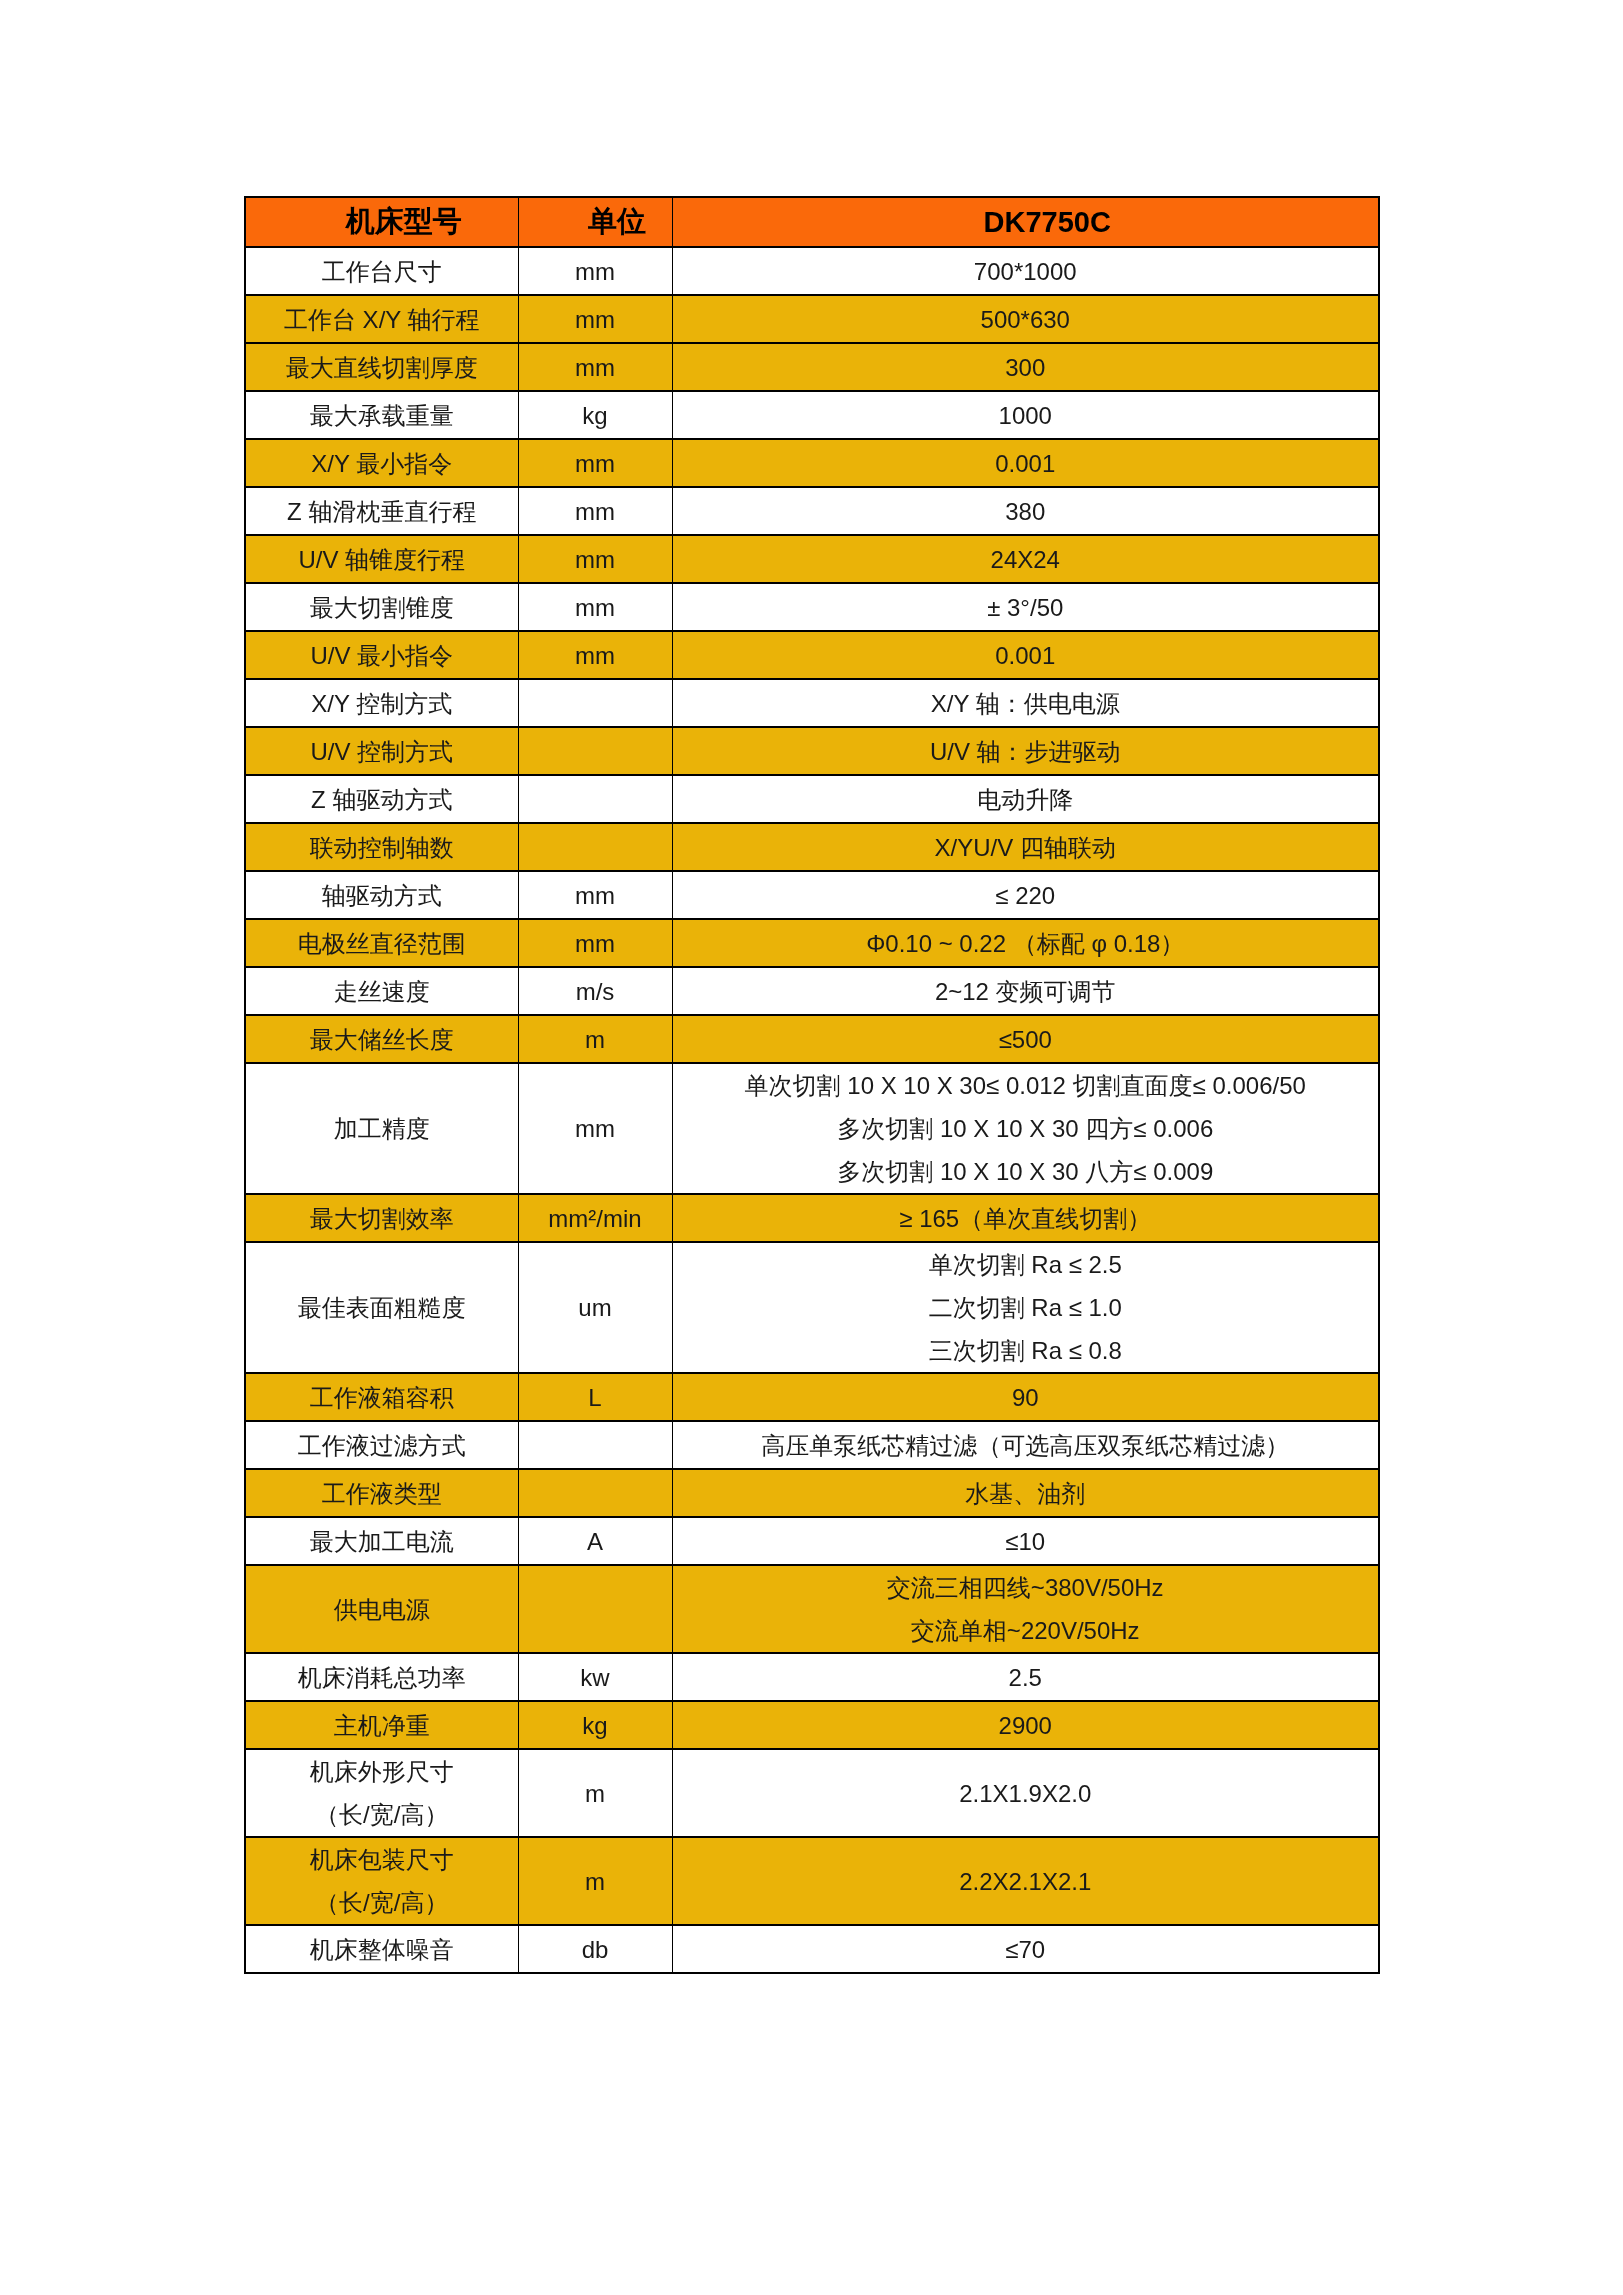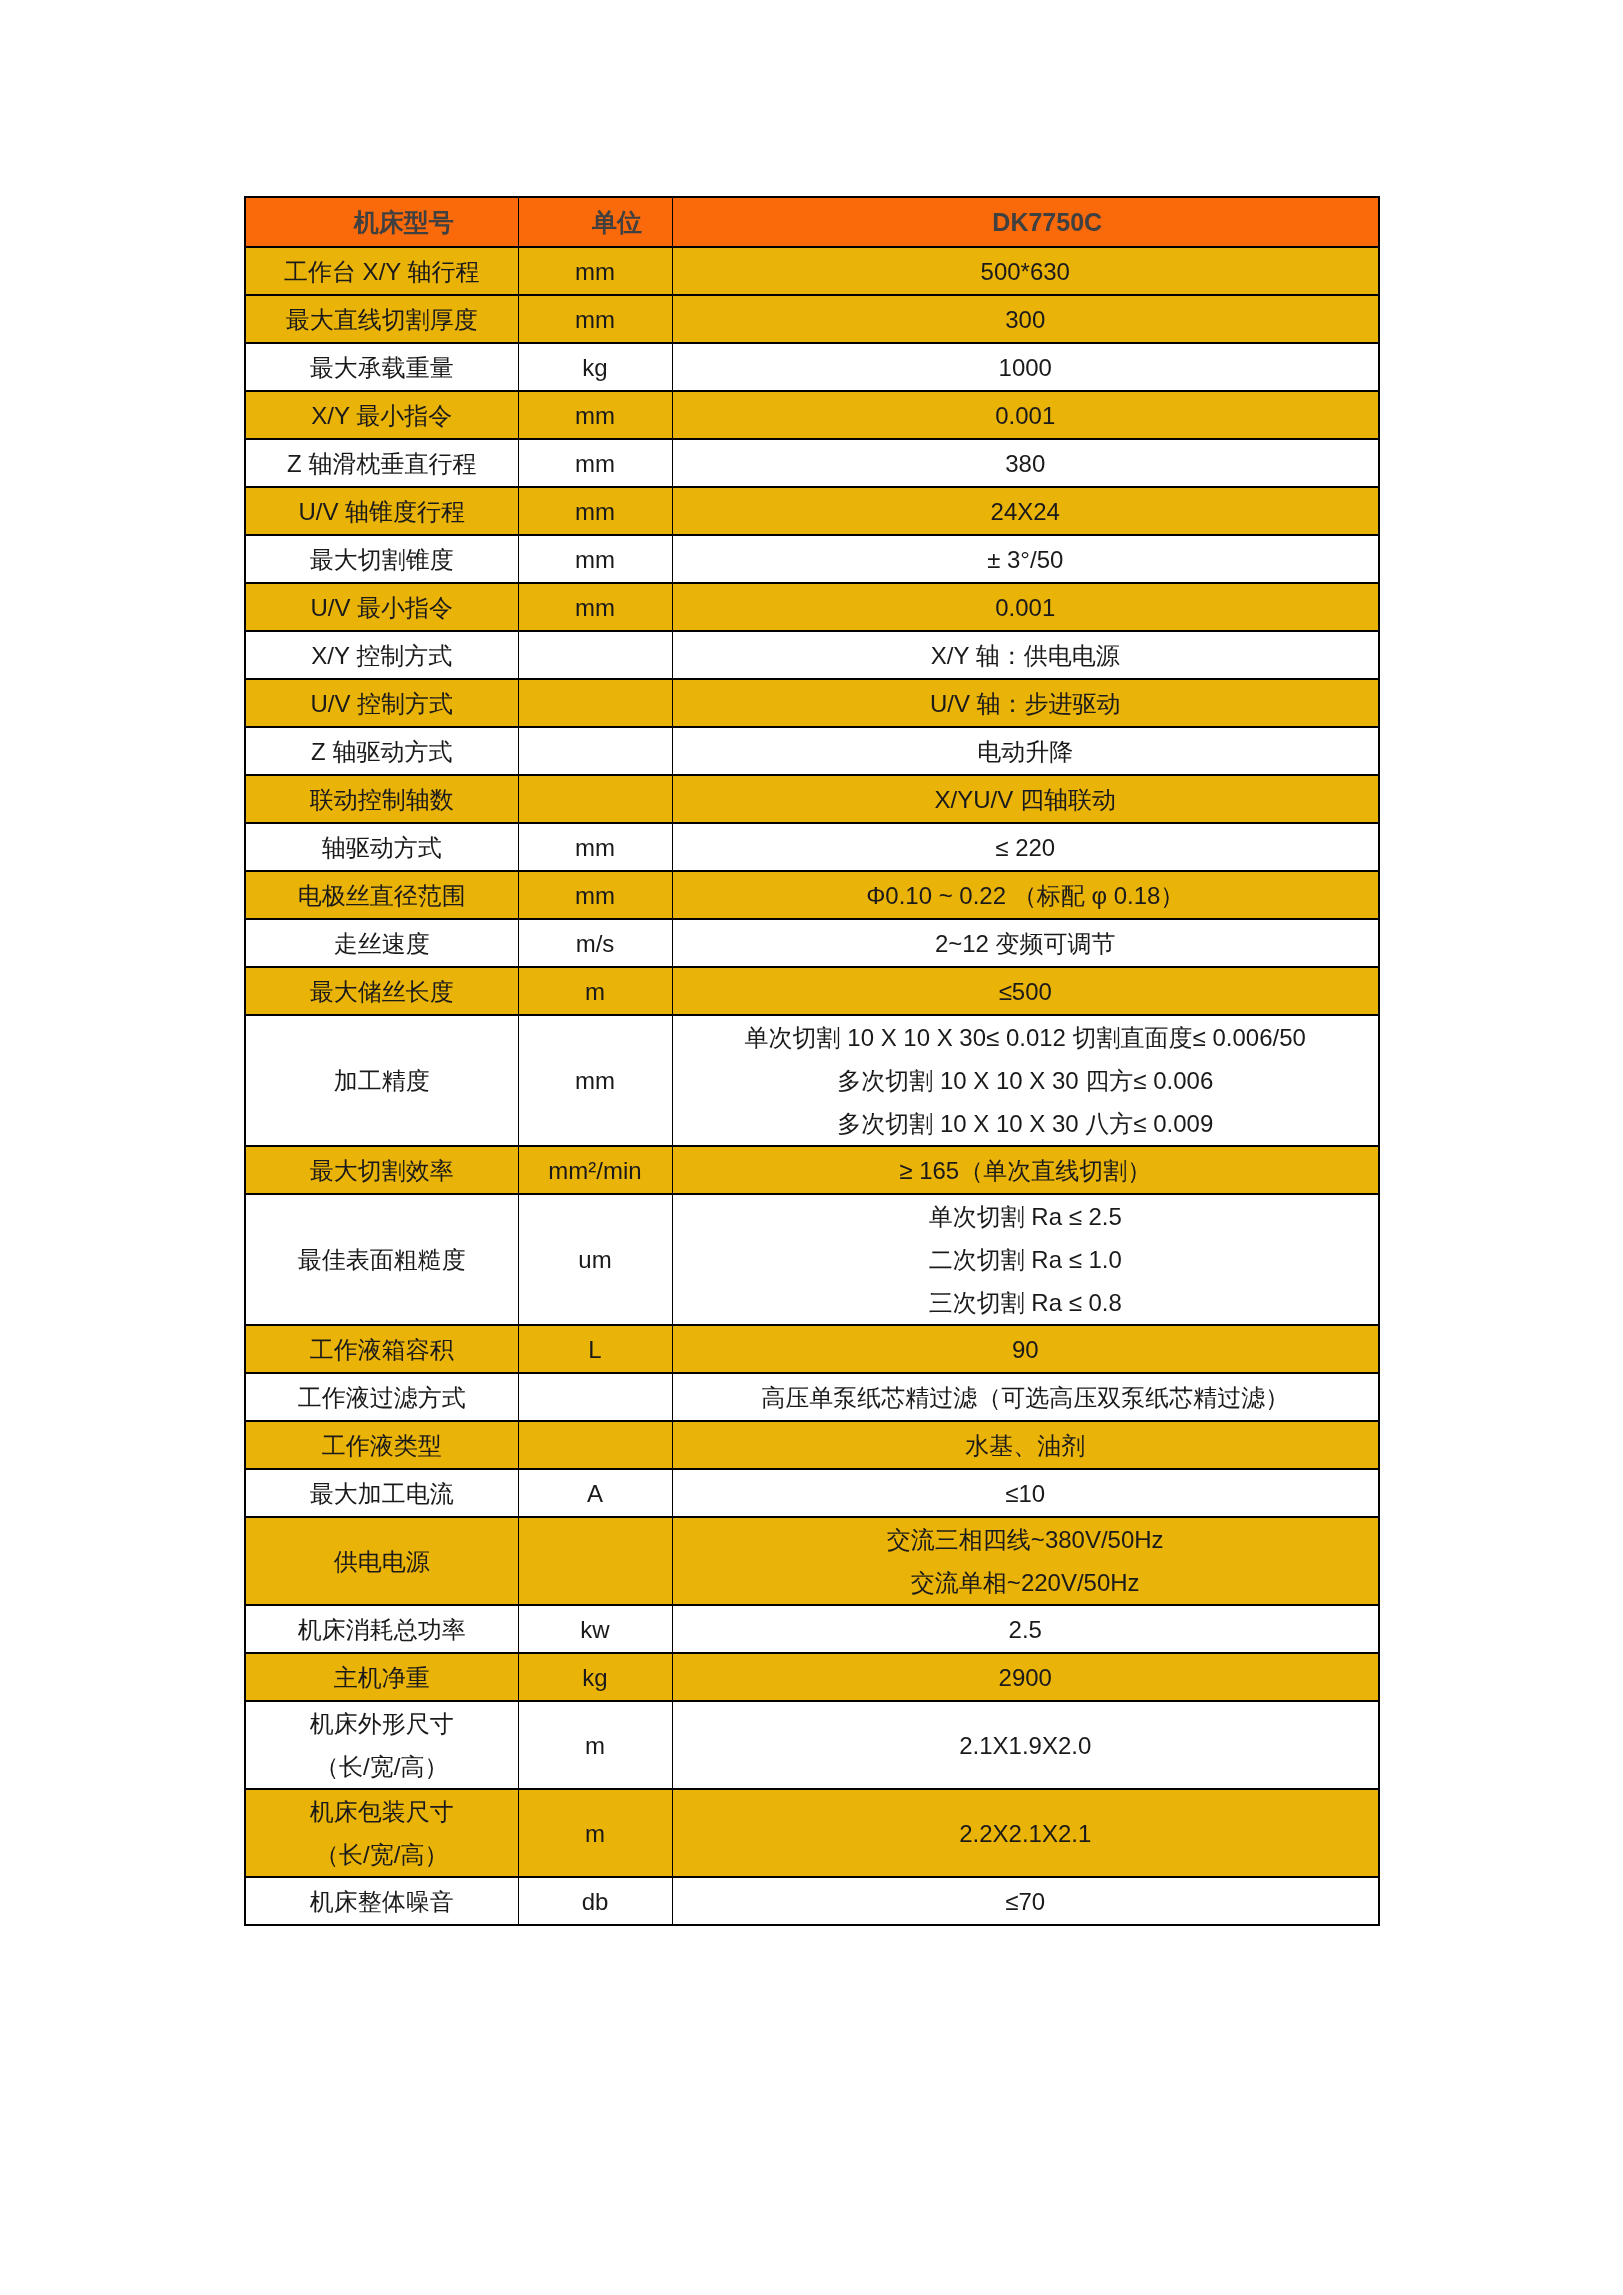--- a/index.html
+++ b/index.html
@@ -42,23 +42,23 @@
     text-align: center;
     vertical-align: middle;
     padding: 0;
     color: #1a1a1a;
     font-size: 24px;
     font-weight: 400;
     background: #ffffff;
   }
   tr.header-row th {
     background: #FA690A;
-    color: #404040;
+    color: #000000;
     font-weight: 700;
-    font-size: 25px;
+    font-size: 29px;
     height: 48px;
     padding-left: 44px;
   }
   tr.lines-1 { height: 48px; }
   tr.lines-2 { height: 85px; margin-top: 32px; }
   tr.lines-3 { height: 129px; }
   tr.shade td { background: #eab308; }
   .line { line-height: 43px; white-space: nowrap; }
 </style>
 </head>
@@ -72,20 +72,31 @@
       <col class="c-value">
     </colgroup>
     <thead>
       <tr class="header-row">
         <th>机床型号</th>
         <th>单位</th>
         <th>DK7750C</th>
       </tr>
     </thead>
     <tbody>
+        <tr class="lines-1">
+          <td>
+            <div class="line">工作台尺寸</div>
+          </td>
+          <td>
+            <div class="line">mm</div>
+          </td>
+          <td>
+            <div class="line">700*1000</div>
+          </td>
+        </tr>
         <tr class="lines-1 shade">
           <td>
             <div class="line">工作台 X/Y 轴行程</div>
           </td>
           <td>
             <div class="line">mm</div>
           </td>
           <td>
             <div class="line">500*630</div>
           </td>

